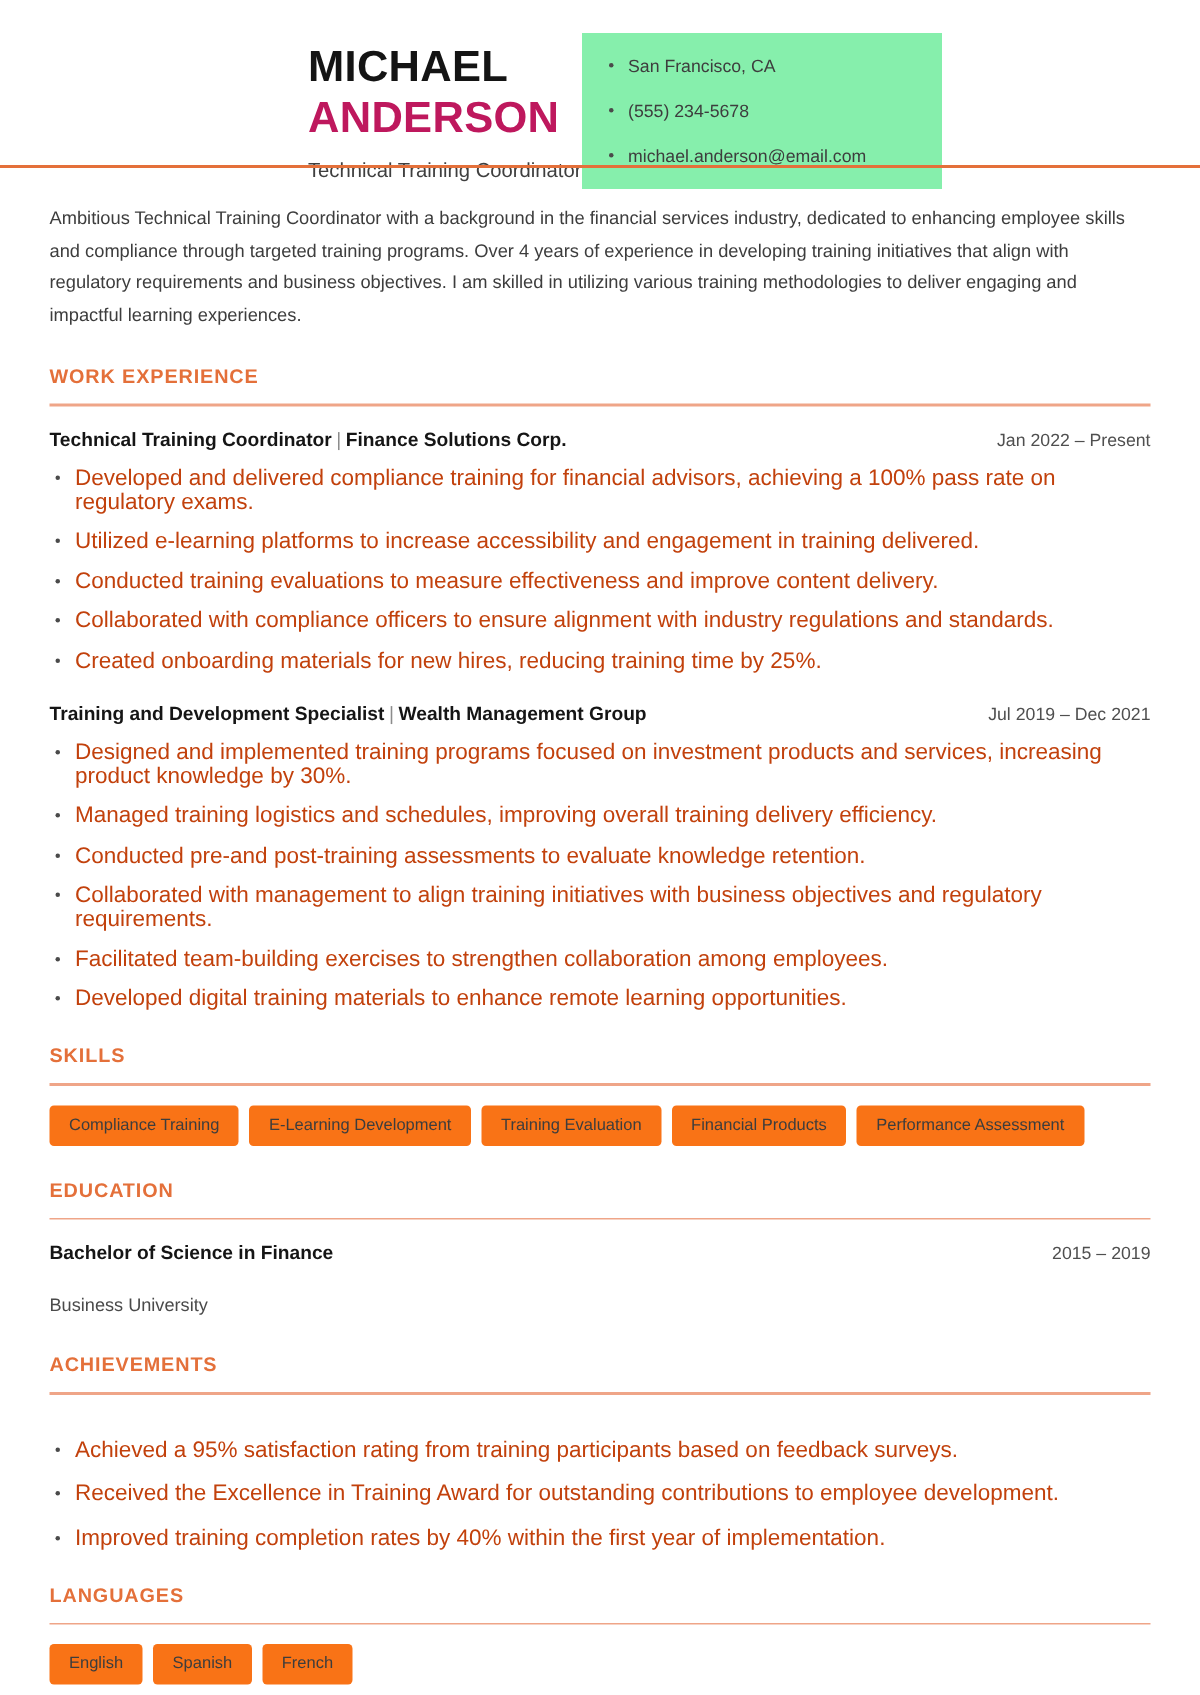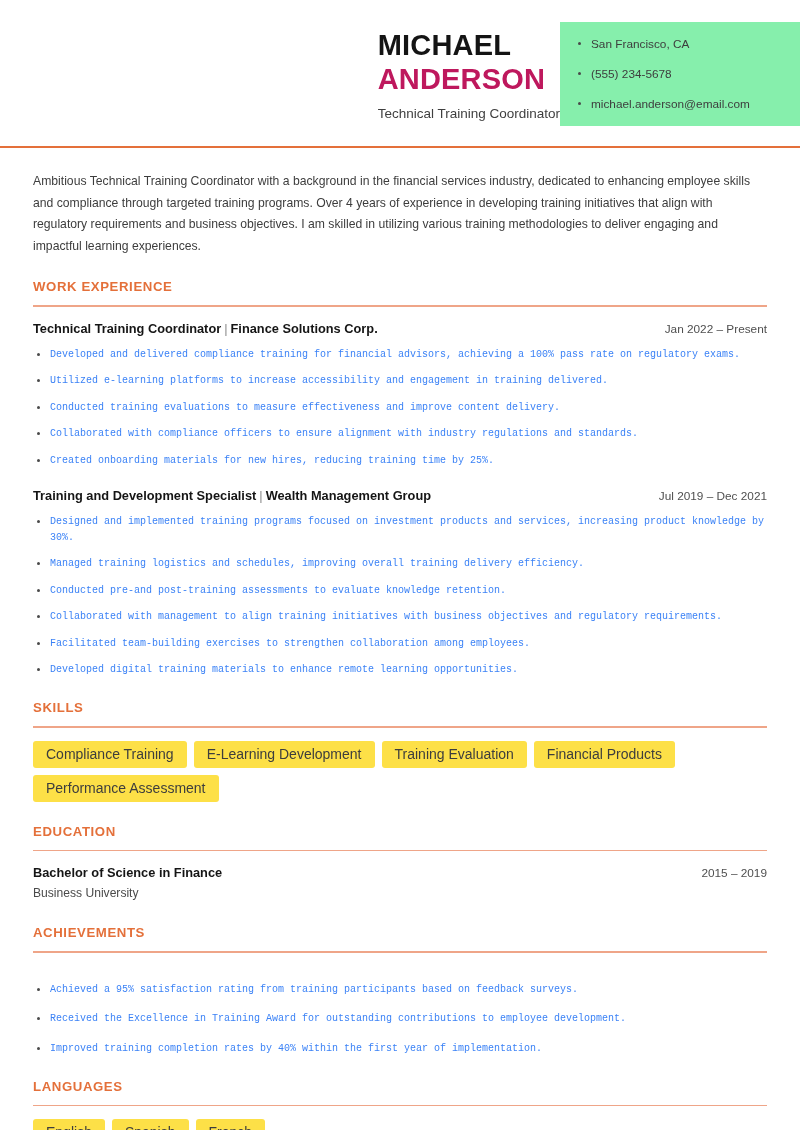--- a/index.html
+++ b/index.html
@@ -20,25 +20,25 @@
   .page {
     width: 800px;
     height: 1130px;
     background: #ffffff;
     position: relative;
   }
 
   
   .header {
     position: relative;
-    height: 148px;
+    height: 112px;
     padding: 26px 33px 0 33px;
     display: flex;
     align-items: flex-start;
-    justify-content: flex-end;
+    justify-content: center;
   }
 
   .identity {
     padding-top: 2px;
   }
 
   .name-first,
   .name-last {
     font-size: 29px;
     font-weight: 700;
@@ -157,37 +157,36 @@
     font-size: 11.8px;
     color: #4f4f4f;
     white-space: nowrap;
     line-height: 18px;
   }
 
   .entry-sub {
     font-size: 12.1px;
     color: #4a4a4a;
     line-height: 19px;
-    margin-top: 2px;
+    margin-top: 17px;
   }
 
   
   .bullets {
     list-style: none;
     margin-top: 9px;
   }
 
   .bullet {
     position: relative;
     padding-left: 17px;
-    font-size: 10px;
+    font-size: 15px;
     line-height: 16px;
-    color: #3b82f6;
+    color: #c2410c;
     margin-bottom: 10.5px;
-    font-family: Liberation Mono, monospace;
   }
   .bullet:last-child { margin-bottom: 0; }
 
   .bullet::before {
     content: "";
     position: absolute;
     left: 4px;
     top: 6px;
     width: 3px;
     height: 3px;
@@ -199,24 +198,24 @@
 
   
   .tags {
     display: flex;
     flex-wrap: wrap;
     gap: 7px;
     margin-top: 13px;
   }
 
   .tag {
-    background: #fde047;
+    background: #f97316;
     border-radius: 3px;
     padding: 6px 13px;
-    font-size: 14px;
+    font-size: 11px;
     line-height: 15px;
     color: #3d3d3d;
     white-space: nowrap;
   }
 </style>
 </head>
 <body>
 
 <div class="page">
 

